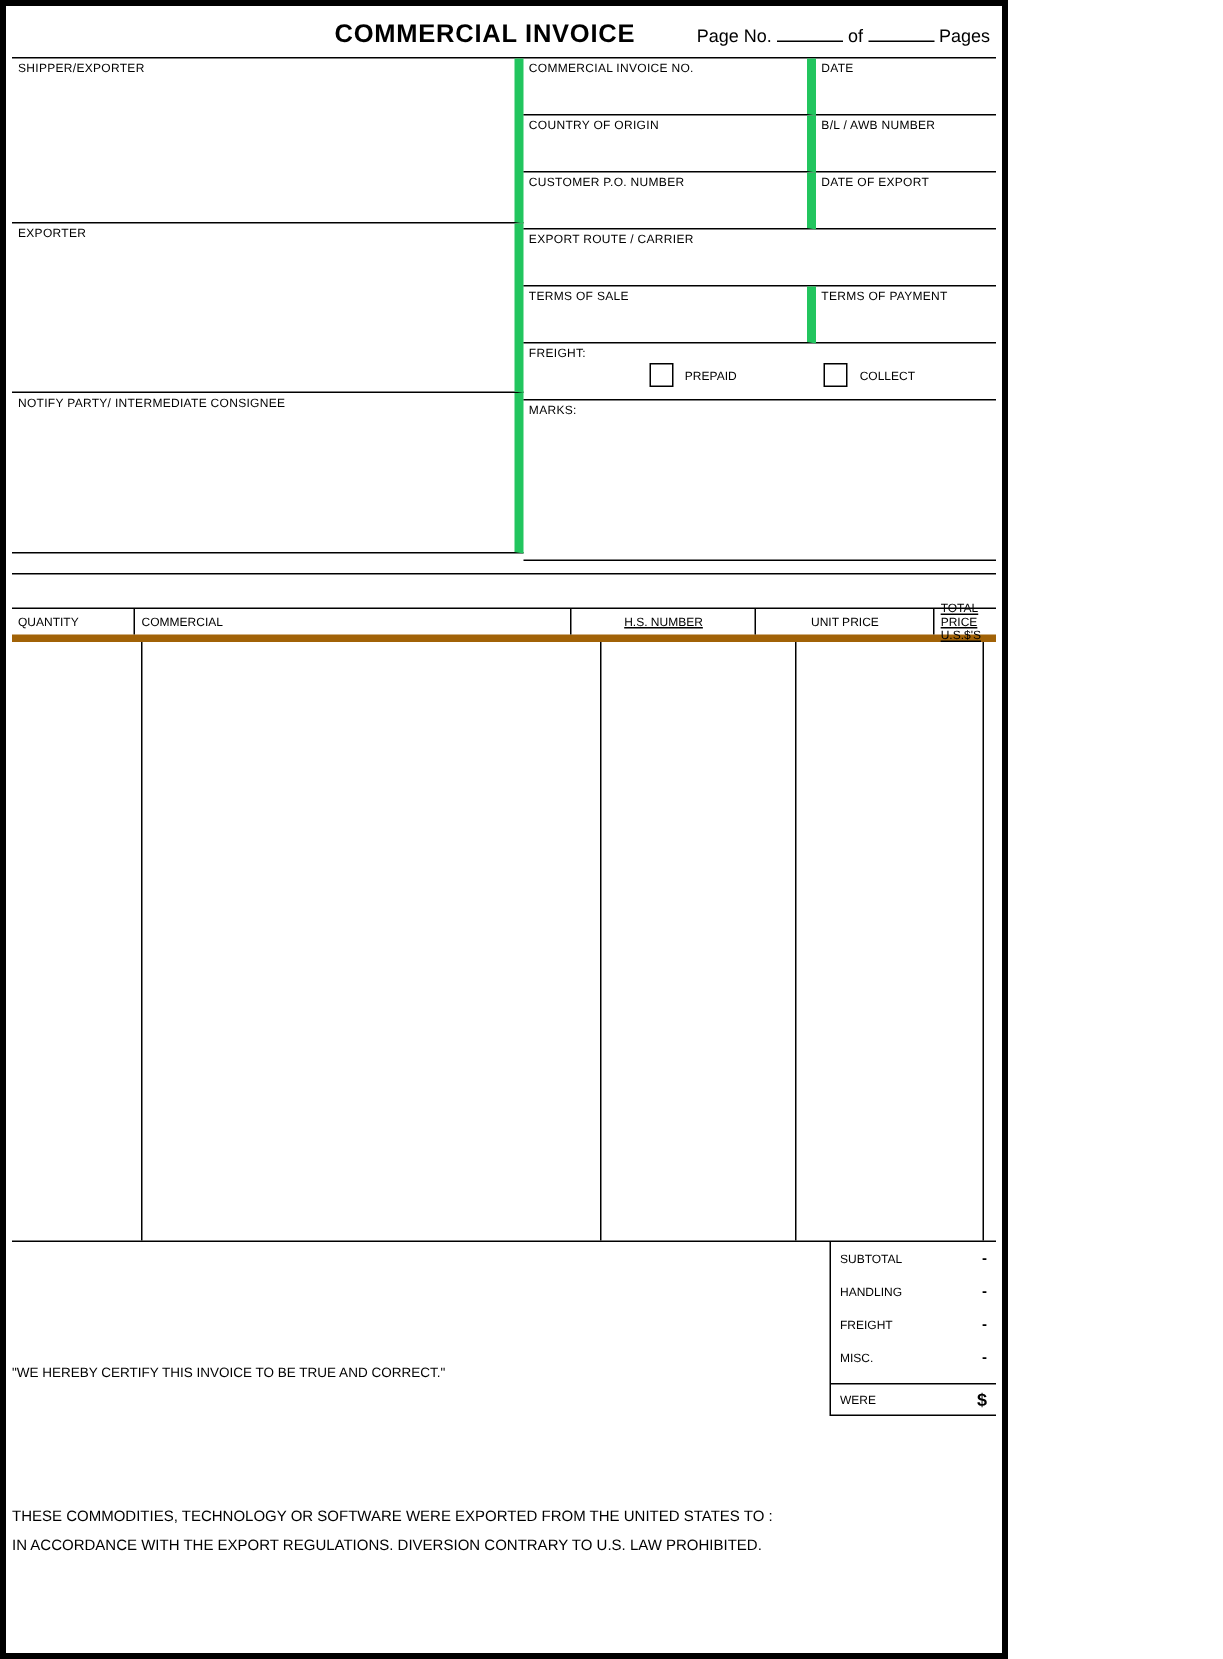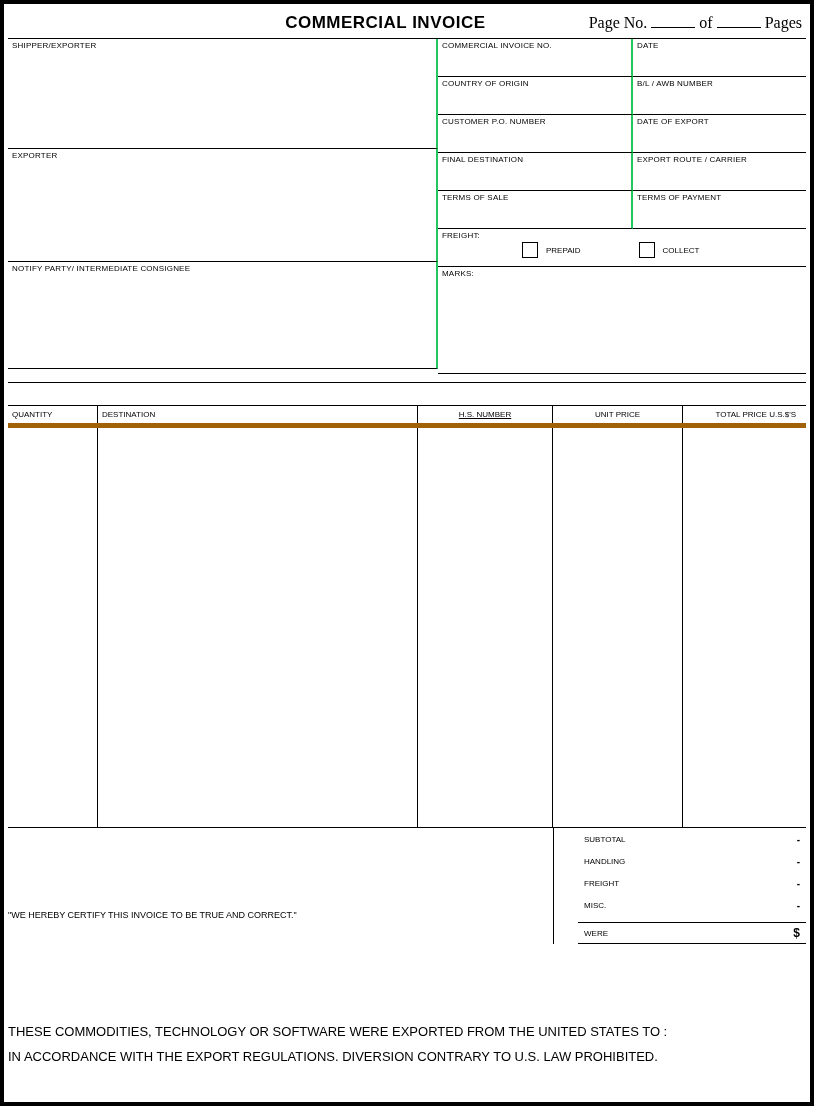--- a/index.html
+++ b/index.html
@@ -1,41 +1,40 @@
 <!DOCTYPE html>
 <html><head>
 <meta charset="utf-8">
 <style>
 * { box-sizing: border-box; margin: 0; padding: 0; }
 body { font-family: Arial, Helvetica, sans-serif; background: #fff; }
 .page {
-  width: 814px;
+  width: 672px;
   height: 1106px;
   border: 4px solid #000;
   padding: 4px 4px 10px 4px;
   position: relative;
 }
 .header-row {
   display: flex;
   align-items: center;
   height: 30px;
   padding: 0 4px;
 }
 .title {
   flex: 1;
   text-align: center;
   font-size: 17px;
   font-weight: bold;
   letter-spacing: 0.5px;
   padding-left: 170px;
 }
 .page-no {
-  font-size: 16px;
+  font-size: 12px;
   white-space: nowrap;
-  font-family: Liberation Serif, serif;
 }
 .page-no .blank {
   display: inline-block;
   border-bottom: 1px solid #000;
   width: 44px;
   height: 12px;
   vertical-align: baseline;
 }
 .top-grid {
   display: flex;
@@ -46,21 +45,21 @@
   display: flex;
   flex-direction: column;
 }
 .right-col {
   flex: 1;
   display: flex;
   flex-direction: column;
 }
 .box {
   border-bottom: 1px solid #000;
-  border-right: 2px solid #22c55e;
+  border-right: 6px solid #22c55e;
   padding: 2px 4px;
 }
 .left-col .box { border-left: none; }
 .label {
   font-size: 8px;
   font-weight: normal;
   letter-spacing: 0.2px;
 }
 .row2 { display: flex; }
 .row2 > .box:first-child { flex: 0 0 195px; }
@@ -111,49 +110,48 @@
   font-size: 8px;
   padding: 4px;
   display: flex;
   align-items: flex-start;
 }
 .table-head .col { align-items: center; }
 .col.qty { width: 90px; }
 .col.desc { width: 320px; }
 .col.hs { width: 135px; justify-content: center; text-decoration: underline; }
 .col.unit { width: 130px; justify-content: center; }
-.col.total { flex: 1; border-right: none; justify-content: center; }
+.col.total { flex: 1; border-right: none; justify-content: center; text-decoration: underline; }
 .table-head .col.total { justify-content: flex-end; padding-right: 10px; }
 .bottom-area {
   display: flex;
 }
 .cert-area {
   width: 545px;
   padding-top: 82px;
   font-size: 9px;
 }
 .totals {
   flex: 1;
   border-left: 1px solid #000;
-  padding-left: 24px;
 }
 .tot-row {
   display: flex;
   justify-content: space-between;
   font-size: 8px;
   padding: 4px 6px 4px 6px;
   height: 22px;
   align-items: center;
 }
 .tot-row.bordered { border-top: 1px solid #000; border-bottom: 1px solid #000; margin-top: 6px; }
 .dash { font-weight: bold; font-size: 10px; }
 .dollar { font-weight: bold; font-size: 12px; }
 .notices {
-  font-size: 13px;
-  margin-top: 76px;
+  font-size: 10px;
+  margin-top: 58px;
   line-height: 1.9;
 }
 </style>
 </head>
 <body>
 
 <div class="page">
 
   <div class="header-row">
     <div class="title">COMMERCIAL INVOICE</div>
@@ -199,23 +197,20 @@
       <div class="row2">
         <div class="box r-h38">
             <div class="label">CUSTOMER P.O. NUMBER</div>
           </div>
         <div class="box r-h38">
             <div class="label">DATE OF EXPORT</div>
           </div>
       </div>
       <div class="row2">
         <div class="box r-h38">
-            <div class="label">FINAL DESTINATION</div>
-          </div>
-        <div class="box r-h38">
             <div class="label">EXPORT ROUTE / CARRIER</div>
           </div>
       </div>
       <div class="row2">
         <div class="box r-h38">
             <div class="label">TERMS OF SALE</div>
           </div>
         <div class="box r-h38">
             <div class="label">TERMS OF PAYMENT</div>
           </div>
@@ -232,21 +227,21 @@
       <div class="marks">
         <div class="label">MARKS:</div>
       </div>
     </div>
   </div>
 
   <div class="gap-band"></div>
 
   <div class="table-head">
     <div class="col qty">QUANTITY</div>
-    <div class="col desc">DESTINATION</div>
+    <div class="col desc">COMMERCIAL</div>
     <div class="col hs">H.S. NUMBER</div>
     <div class="col unit">UNIT PRICE</div>
     <div class="col total">TOTAL PRICE U.S.$'S</div>
   </div>
   <div class="table-body">
     <div class="col qty"></div>
     <div class="col desc"></div>
     <div class="col hs"></div>
     <div class="col unit"></div>
     <div class="col total"></div>

